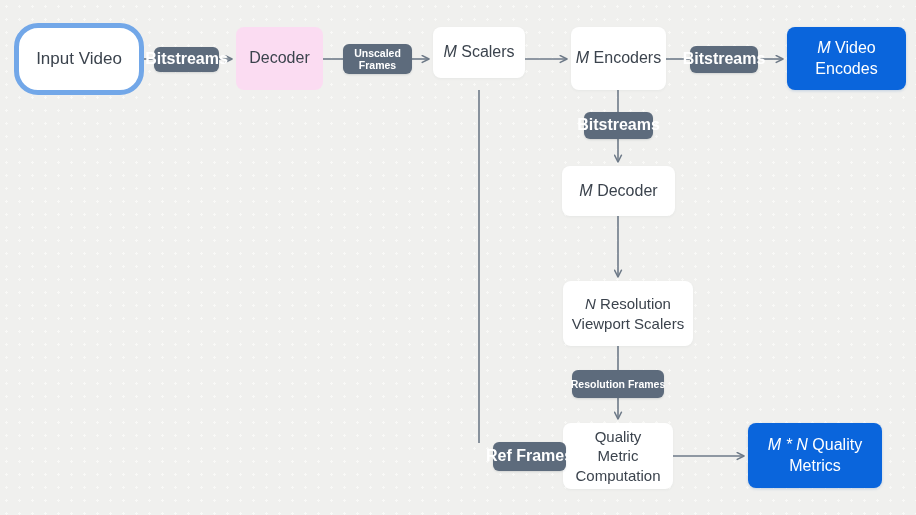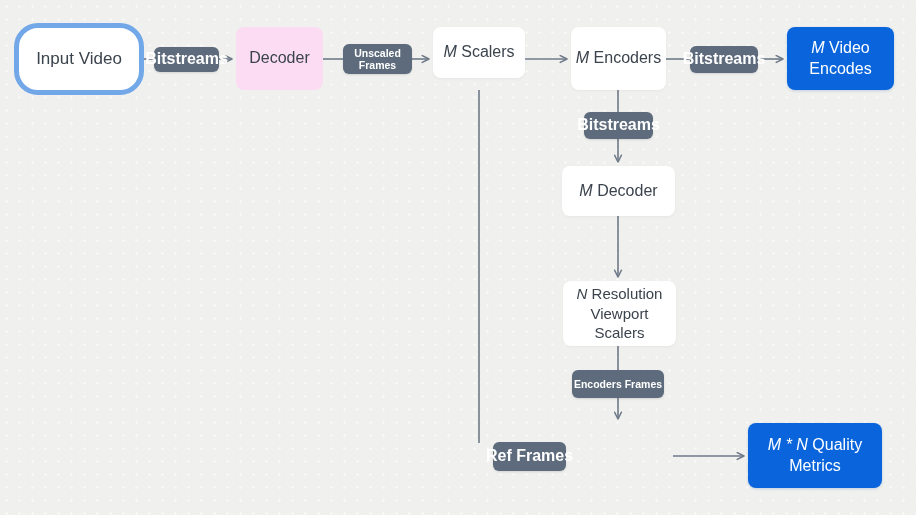--- a/index.html
+++ b/index.html
@@ -109,40 +109,43 @@
   </div>
 
   <div class="node box-white" style="left:571px; top:27px; width:95px; height:63px;">
     <span><em class="var">M</em><span>Encoders</span></span>
   </div>
 
   <div class="tag" style="left:690px; top:46px; width:68px; height:27px;">
     <span>Bitstreams</span>
   </div>
 
-  <div class="node box-blue" style="left:787px; top:27px; width:107px; height:63px; padding:0 6px;">
+  <div class="node box-blue" style="left:787px; top:27px; width:119px; height:63px; padding:0 6px;">
     <span><em class="var">M</em><span>Video Encodes</span></span>
   </div>
 
   <div class="tag" style="left:584px; top:112px; width:69px; height:27px;">
     <span>Bitstreams</span>
   </div>
 
   <div class="node box-white" style="left:562px; top:166px; width:113px; height:50px;">
     <span><em class="var">M</em><span>Decoder</span></span>
   </div>
 
-  <div class="node box-white fs15" style="left:563px; top:281px; width:113px; height:65px; padding:0 8px;align-items:center;">
+  <div class="node box-white fs15" style="left:563px; top:281px; width:130px; height:65px; padding:0 8px;align-items:center;">
     <span><em class="var">N</em><span>Resolution Viewport Scalers</span></span>
   </div>
 
   <div class="tag" style="left:572px; top:370px; width:92px; height:28px; font-size:10.5px;">
-    <span>Encoders Frames</span>
+    <span>Resolution Frames</span>
   </div>
 
+  <div class="node box-white fs15" style="left:563px; top:423px; width:110px; height:66px; padding:0 15px;">
+    <span>Quality Metric Computation</span>
+  </div>
 
   <div class="tag" style="left:445px; top:442px; width:73px; height:29px;margin-left:48px;">
     <span>Ref Frames</span>
   </div>
 
   <div class="node box-blue" style="left:748px; top:423px; width:134px; height:65px; padding:0 10px;">
     <span><em class="var">M * N</em><span>Quality Metrics</span></span>
   </div>
 
 </div>

